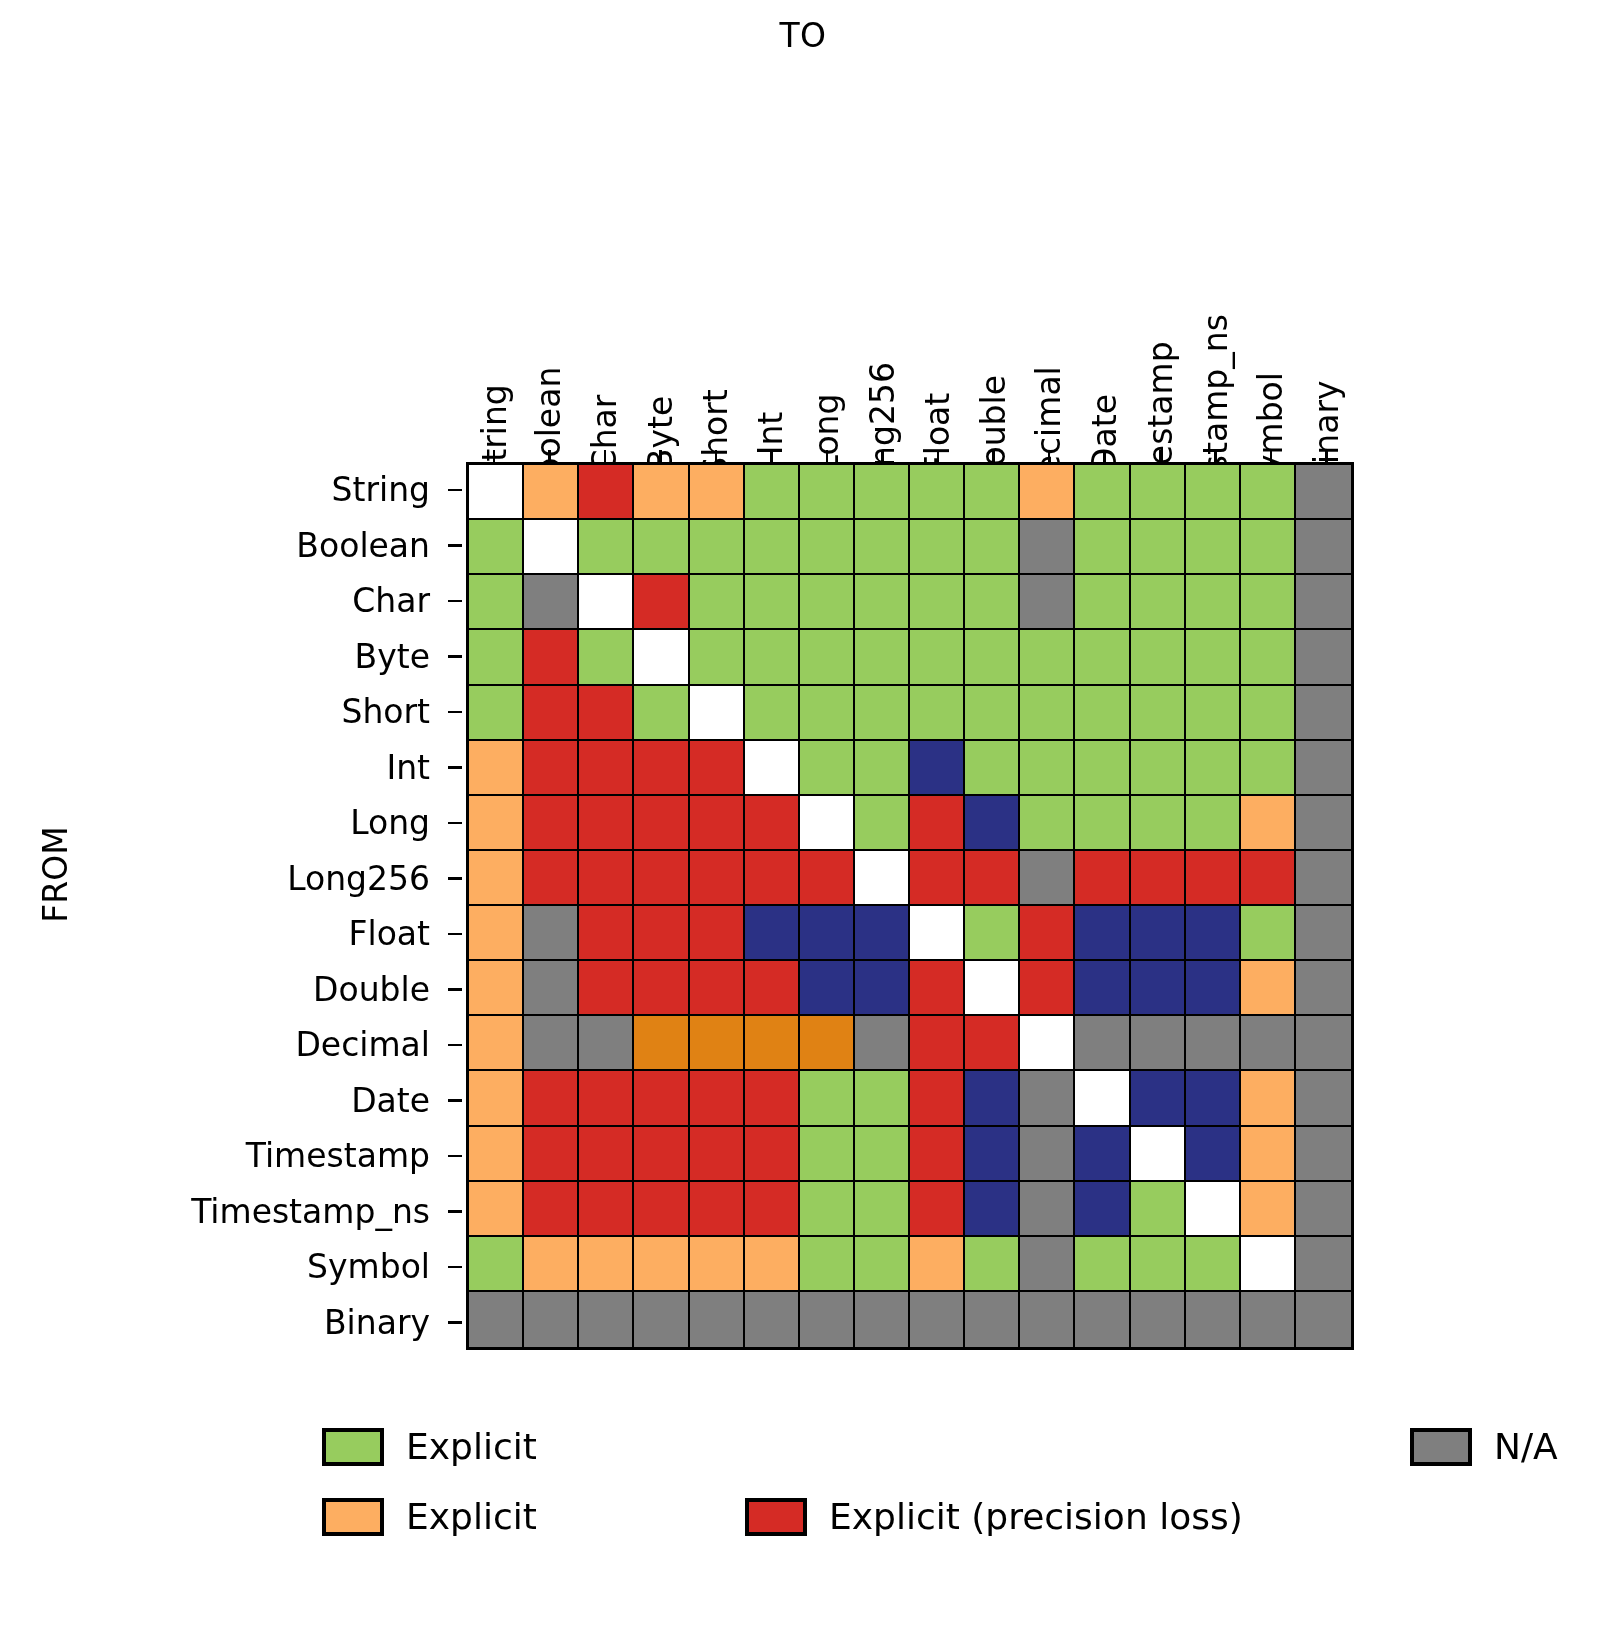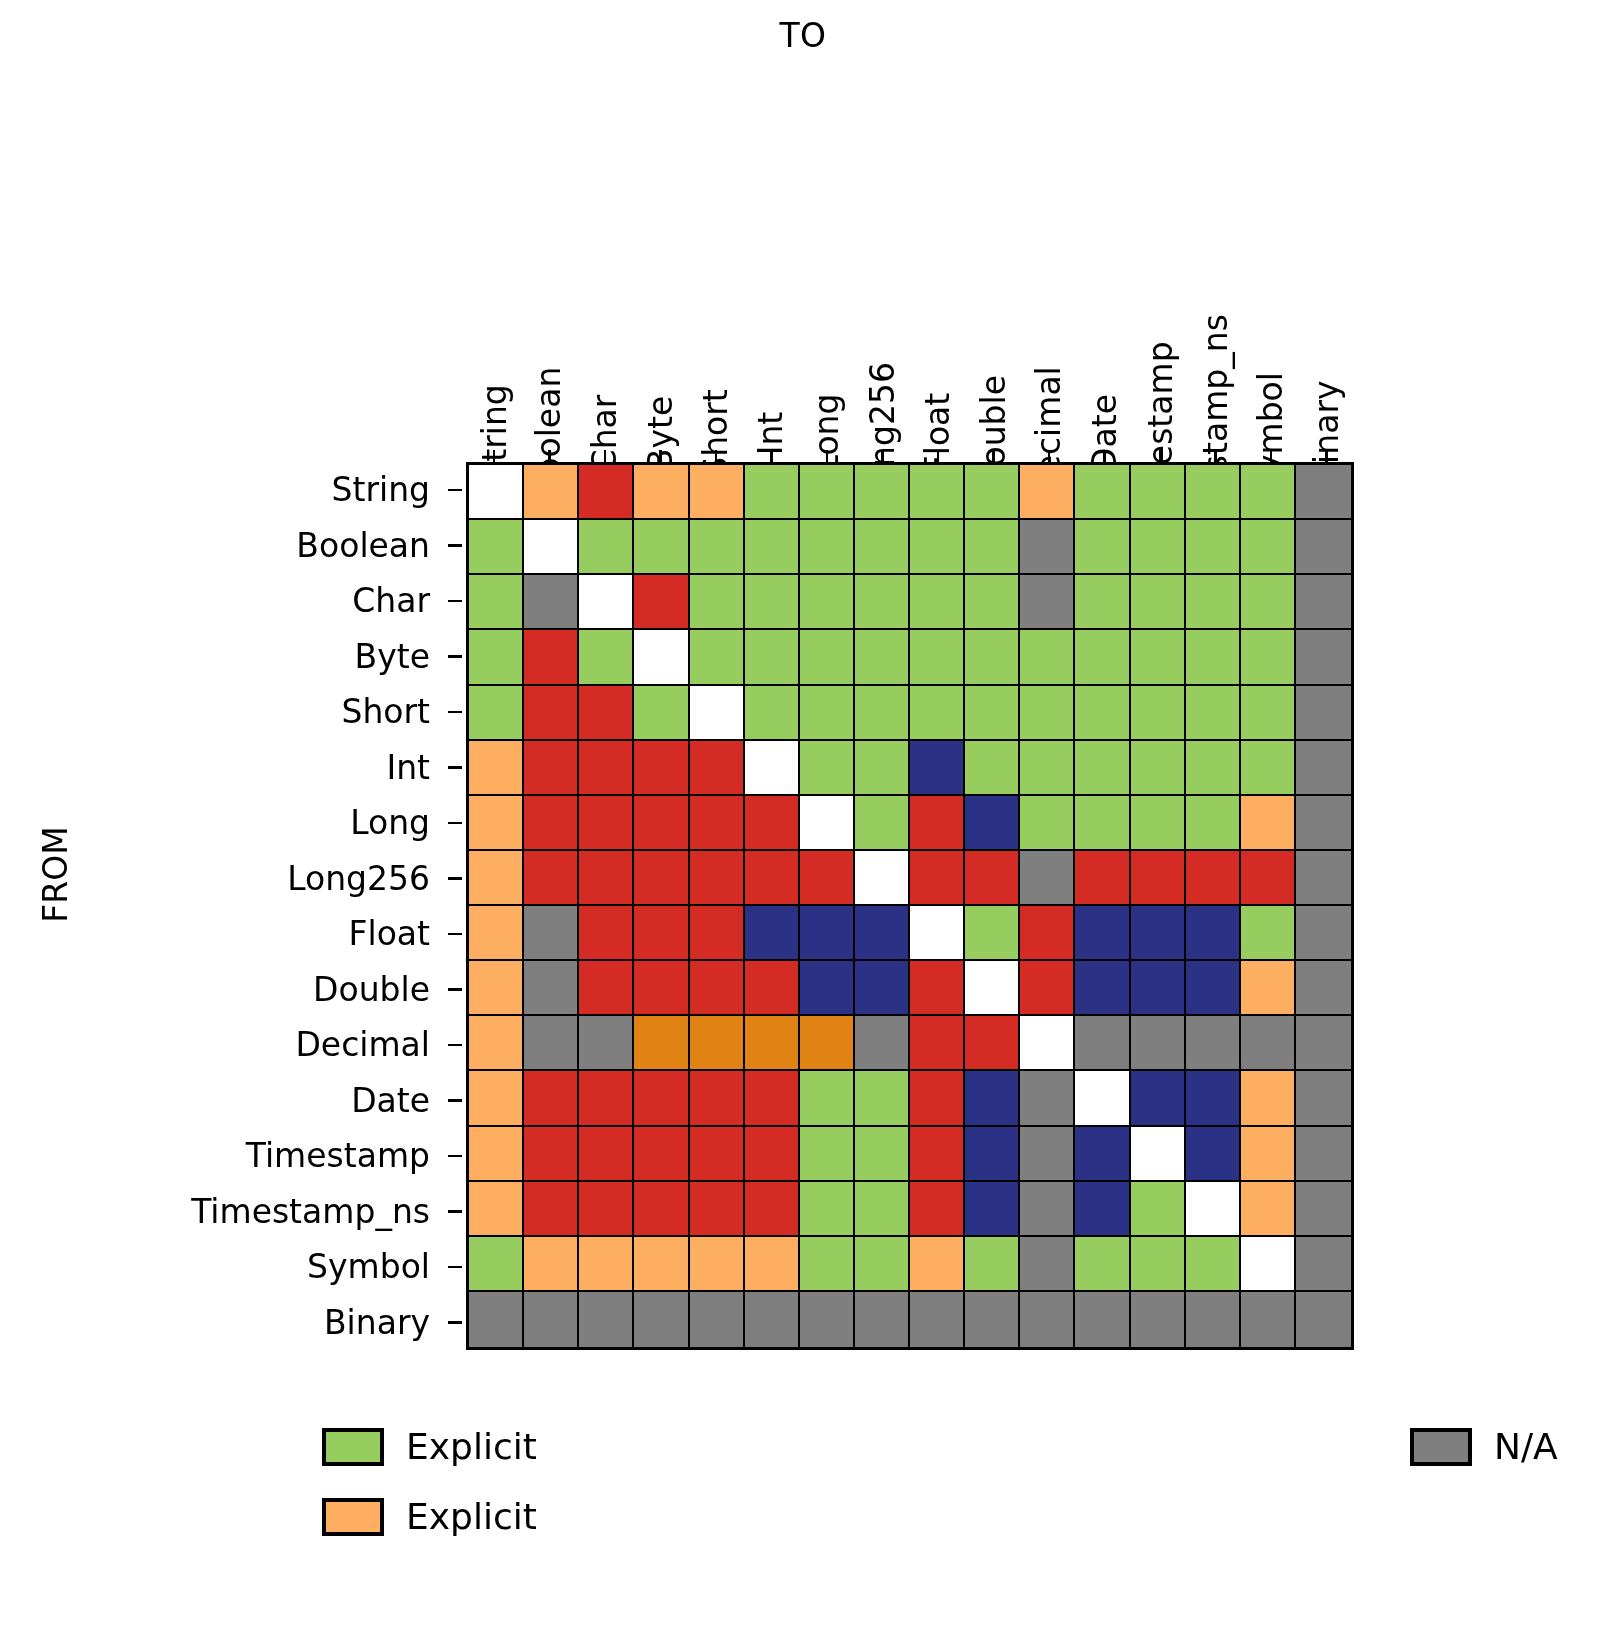--- a/index.html
+++ b/index.html
@@ -528,13 +528,17 @@
       <div class="legend-text">Explicit</div>
     </div>
     <div class="legend-entry" style="left: 1410px; top: 12px;">
       <div class="swatch" style="background: rgb(127, 127, 127);"></div>
       <div class="legend-text">N/A</div>
     </div>
     <div class="legend-entry" style="left: 322px; top: 82px;">
       <div class="swatch" style="background: rgb(253, 174, 97);"></div>
       <div class="legend-text">Explicit</div>
     </div>
+    <div class="legend-entry" style="left: 745px; top: 82px;">
+      <div class="swatch" style="background: rgb(213, 43, 37);"></div>
+      <div class="legend-text">Explicit (precision loss)</div>
+    </div>
   </div>
 
 </body></html>

